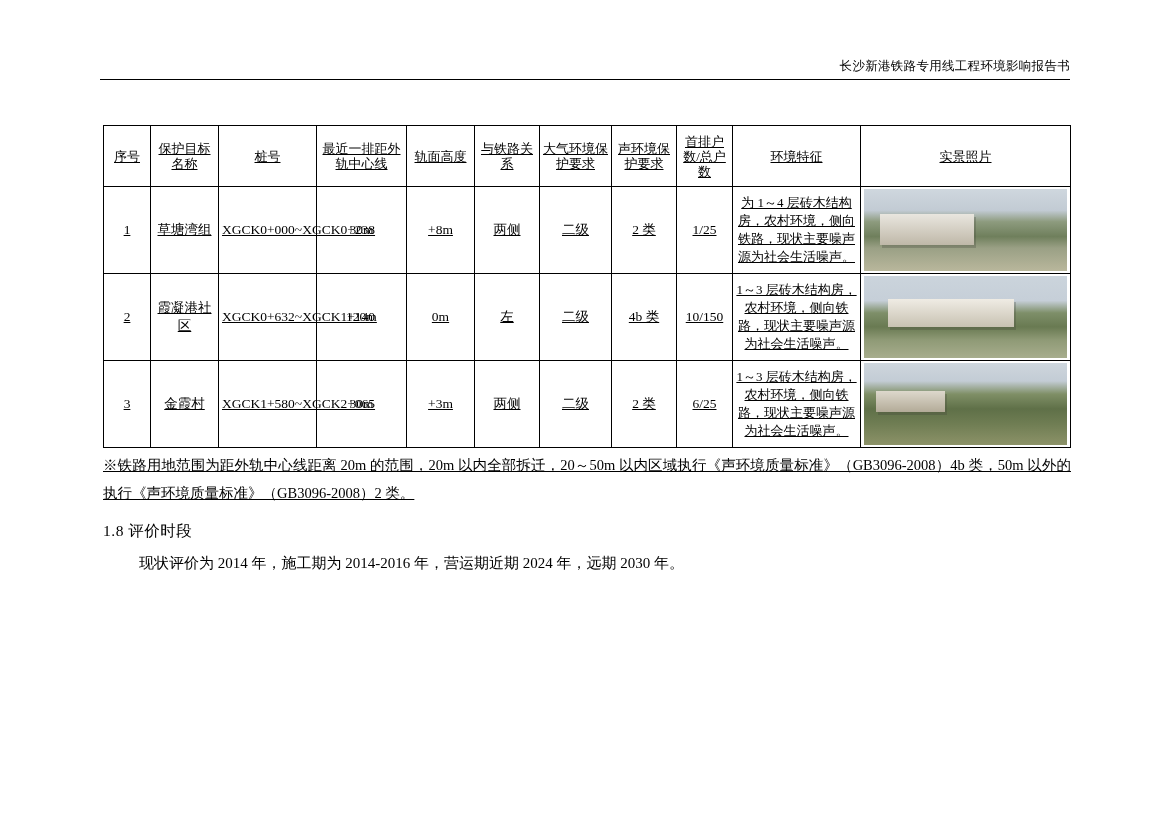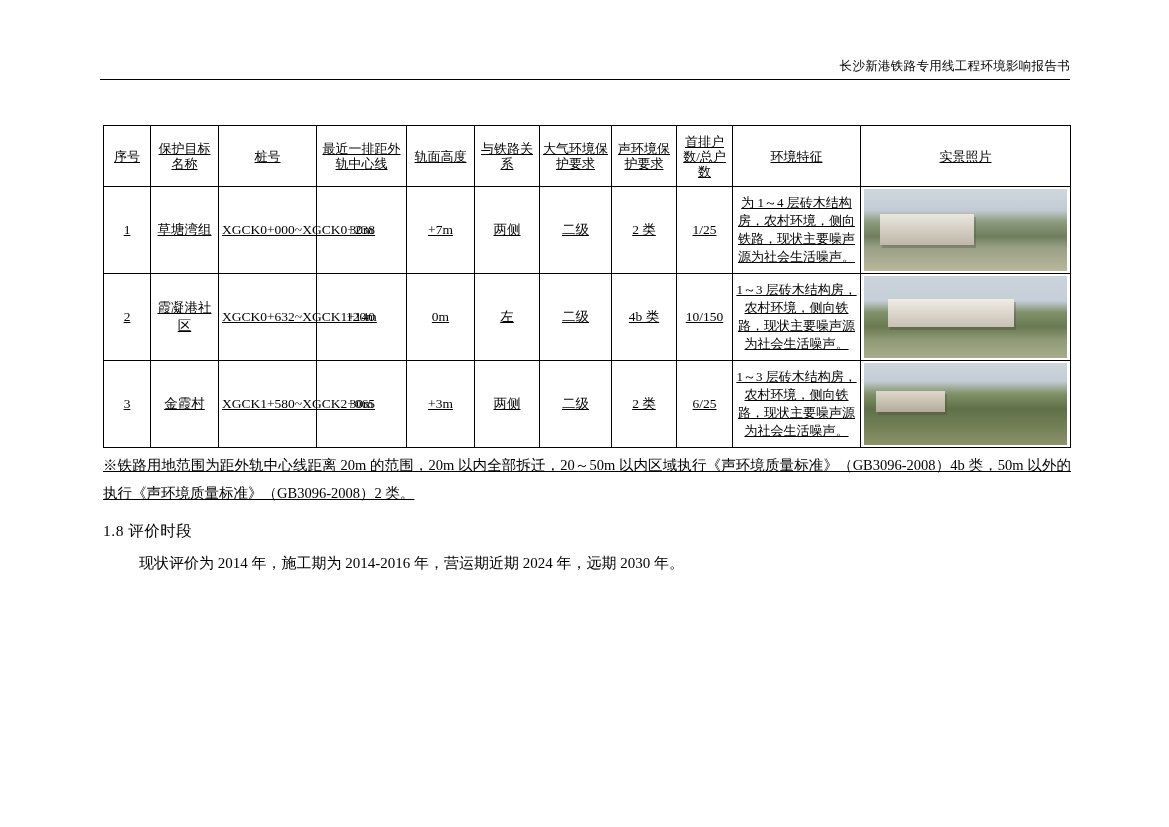--- a/index.html
+++ b/index.html
@@ -214,21 +214,21 @@
         <td class="hdr-cell"><span class="u">环境特征</span></td>
         <td class="hdr-cell"><span class="u">实景照片</span></td>
       </tr>
     </thead>
     <tbody>
       <tr>
         <td class="row-cell"><span class="u">1</span></td>
         <td class="row-cell"><span class="u">草塘湾组</span></td>
         <td class="row-cell"><span class="u">XGCK0+000~XGCK0+238</span></td>
         <td class="row-cell"><span class="u">30m</span></td>
-        <td class="row-cell"><span class="u">+7m</span></td>
+        <td class="row-cell"><span class="u">+8m</span></td>
         <td class="row-cell"><span class="u">两侧</span></td>
         <td class="row-cell"><span class="u">二级</span></td>
         <td class="row-cell"><span class="u">2 类</span></td>
         <td class="row-cell"><span class="u">1/25</span></td>
         <td class="feature-cell">为 1～4 层砖木结构房，农村环境，侧向铁路，现状主要噪声源为社会生活噪声。</td>
         <td class="photo-cell">
           <div class="photo photo-1"></div>
         </td>
       </tr>
       <tr>

